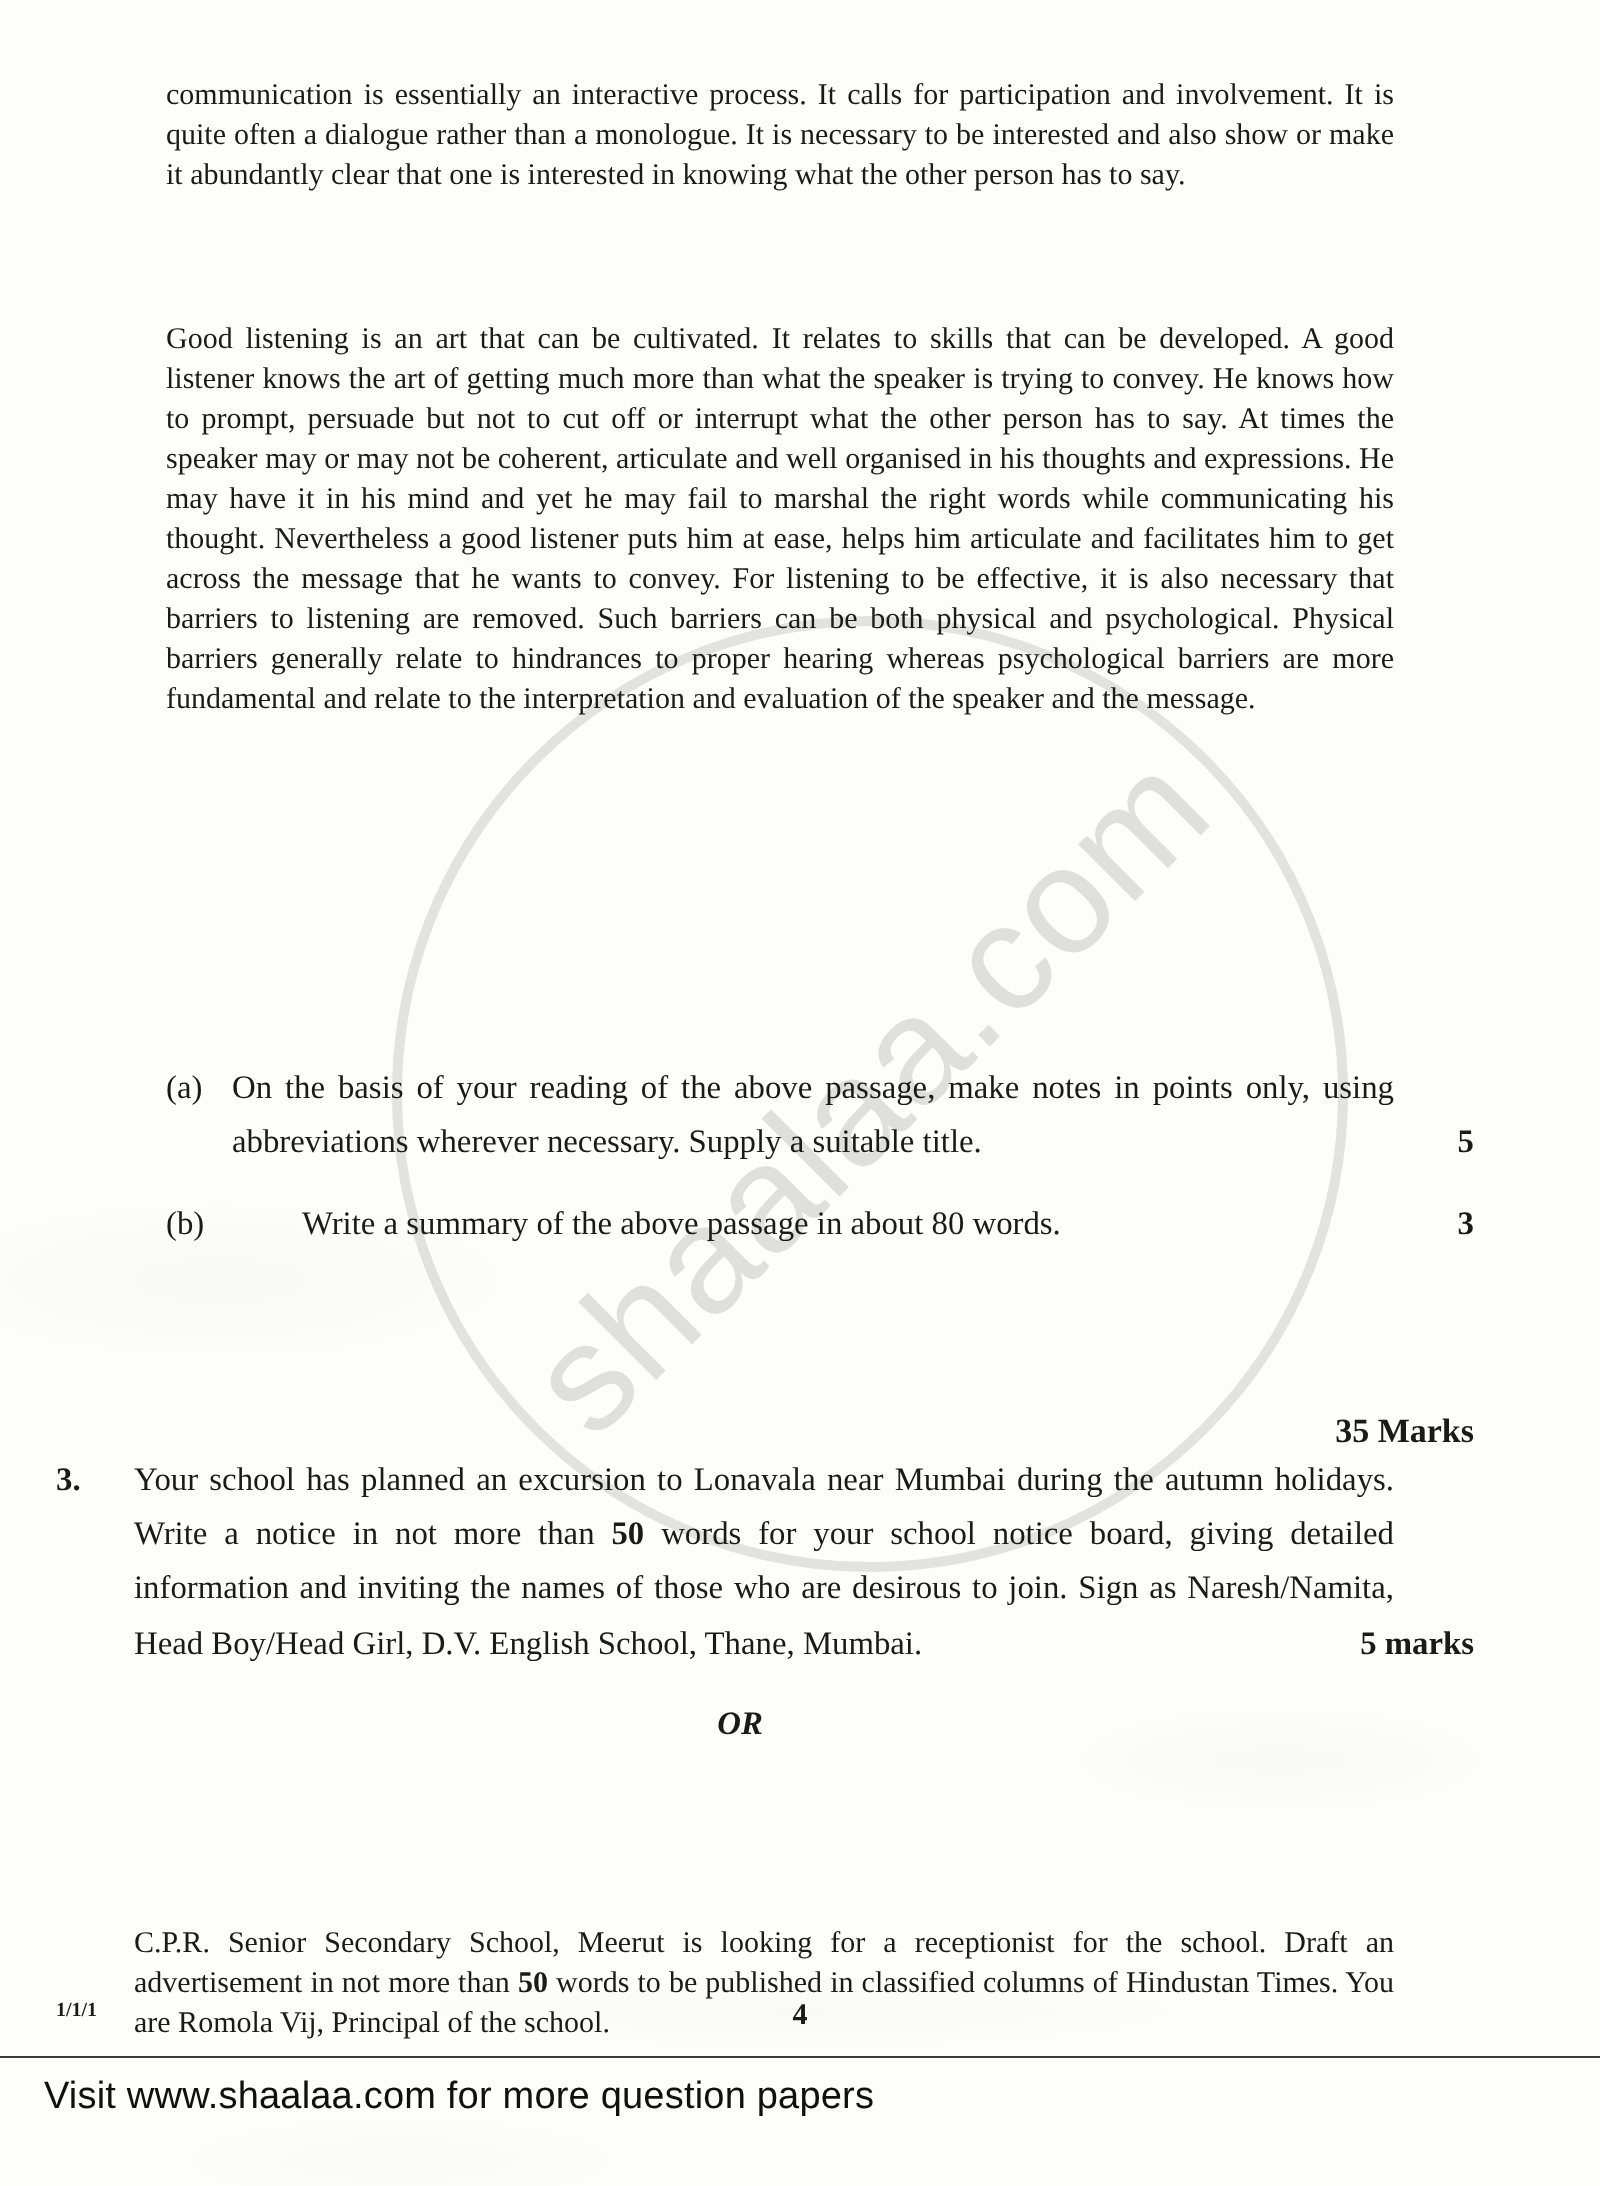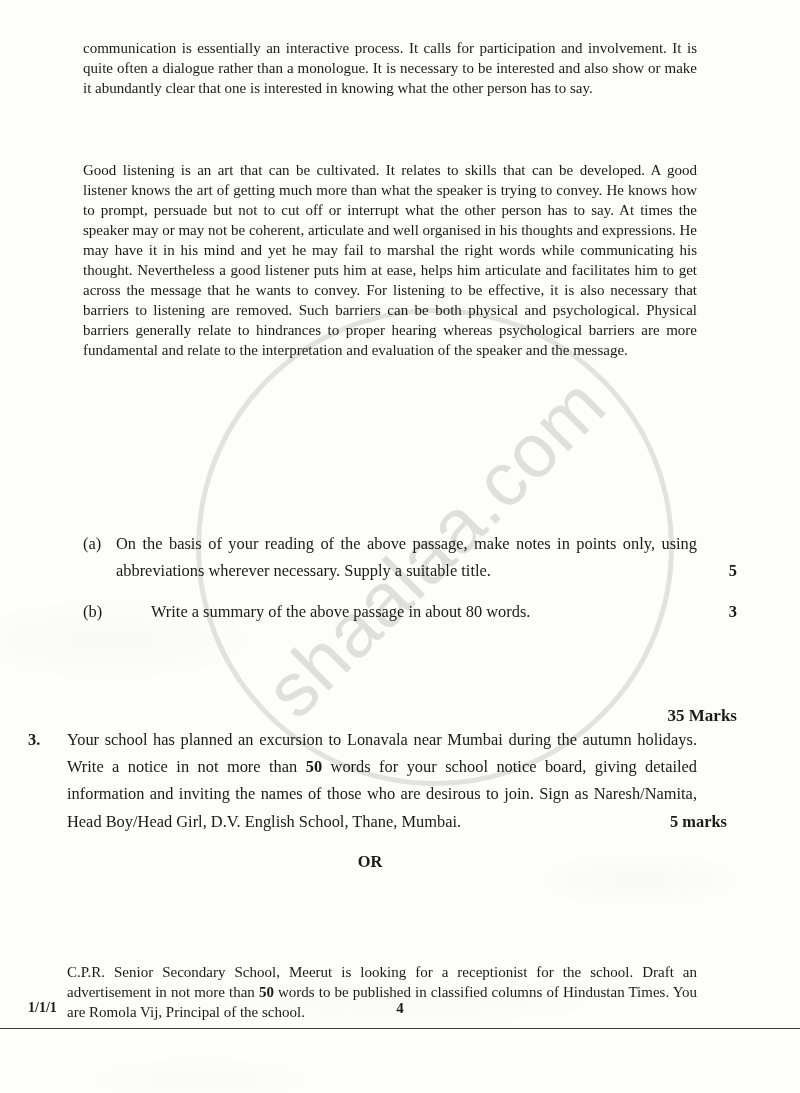--- a/index.html
+++ b/index.html
@@ -111,21 +111,21 @@
     font-size: 16.4px;
     text-align: center;
   }
 
   
   .footer-code {
     position: absolute;
     left: 28px;
     top: 1000px;
     font-weight: bold;
-    font-size: 14px;
+    font-size: 10px;
   }
   .footer-pageno {
     position: absolute;
     left: 0;
     top: 1000px;
     width: 800px;
     text-align: center;
     font-weight: bold;
     font-size: 15px;
   }
@@ -178,25 +178,26 @@
       <div class="qbody" style="margin-left:68px; text-align:left;">Write a summary of the above passage in about 80 words.</div>
     </div>
     <div class="marks" style="left:690px; top:598px; width:47px;">3</div>
 
     <div class="section-head" style="left:640px; top:704px; width:97px; text-align:right;">35 Marks</div>
 
     <div class="qitem" style="left:28px; top:726px; width:669px;">
       <span class="qlabel b">3.</span>
       <div class="qbody" style="margin-left:39px;"><span>Your school has planned an excursion to Lonavala near Mumbai during the autumn holidays. Write a notice in not more than </span><b>50</b><span> words for your school notice board, giving detailed information and inviting the names of those who are desirous to join. Sign as Naresh/Namita, Head Boy/Head Girl, D.V. English School, Thane, Mumbai.</span></div>
     </div>
-    <div class="marks" style="left:660px; top:808px; width:77px;text-align:center;">5 marks</div>
-
-    <div class="or-label" style="left:330px; top:852px; width:80px;">OR</div>
+    <div class="marks" style="left:660px; top:808px; width:77px;">5 marks</div>
+
+    <div class="or-label" style="left:330px; top:852px; width:80px;font-style:italic;">OR</div>
 
     <div class="para" style="top:944px; left:67px; width:630px;margin-top:18px;"><span>C.P.R. Senior Secondary School, Meerut is looking for a receptionist for the school. Draft an advertisement in not more than </span><b>50</b><span> words to be published in classified columns of Hindustan Times. You are Romola Vij, Principal of the school.</span></div>
 
   </div>
 
   <div class="footer-code">1/1/1</div>
   <div class="footer-pageno">4</div>
   <div class="footer-rule"></div>
+  <div class="footer-banner">Visit www.shaalaa.com for more question papers</div>
 
 </div>
 
 </body></html>

